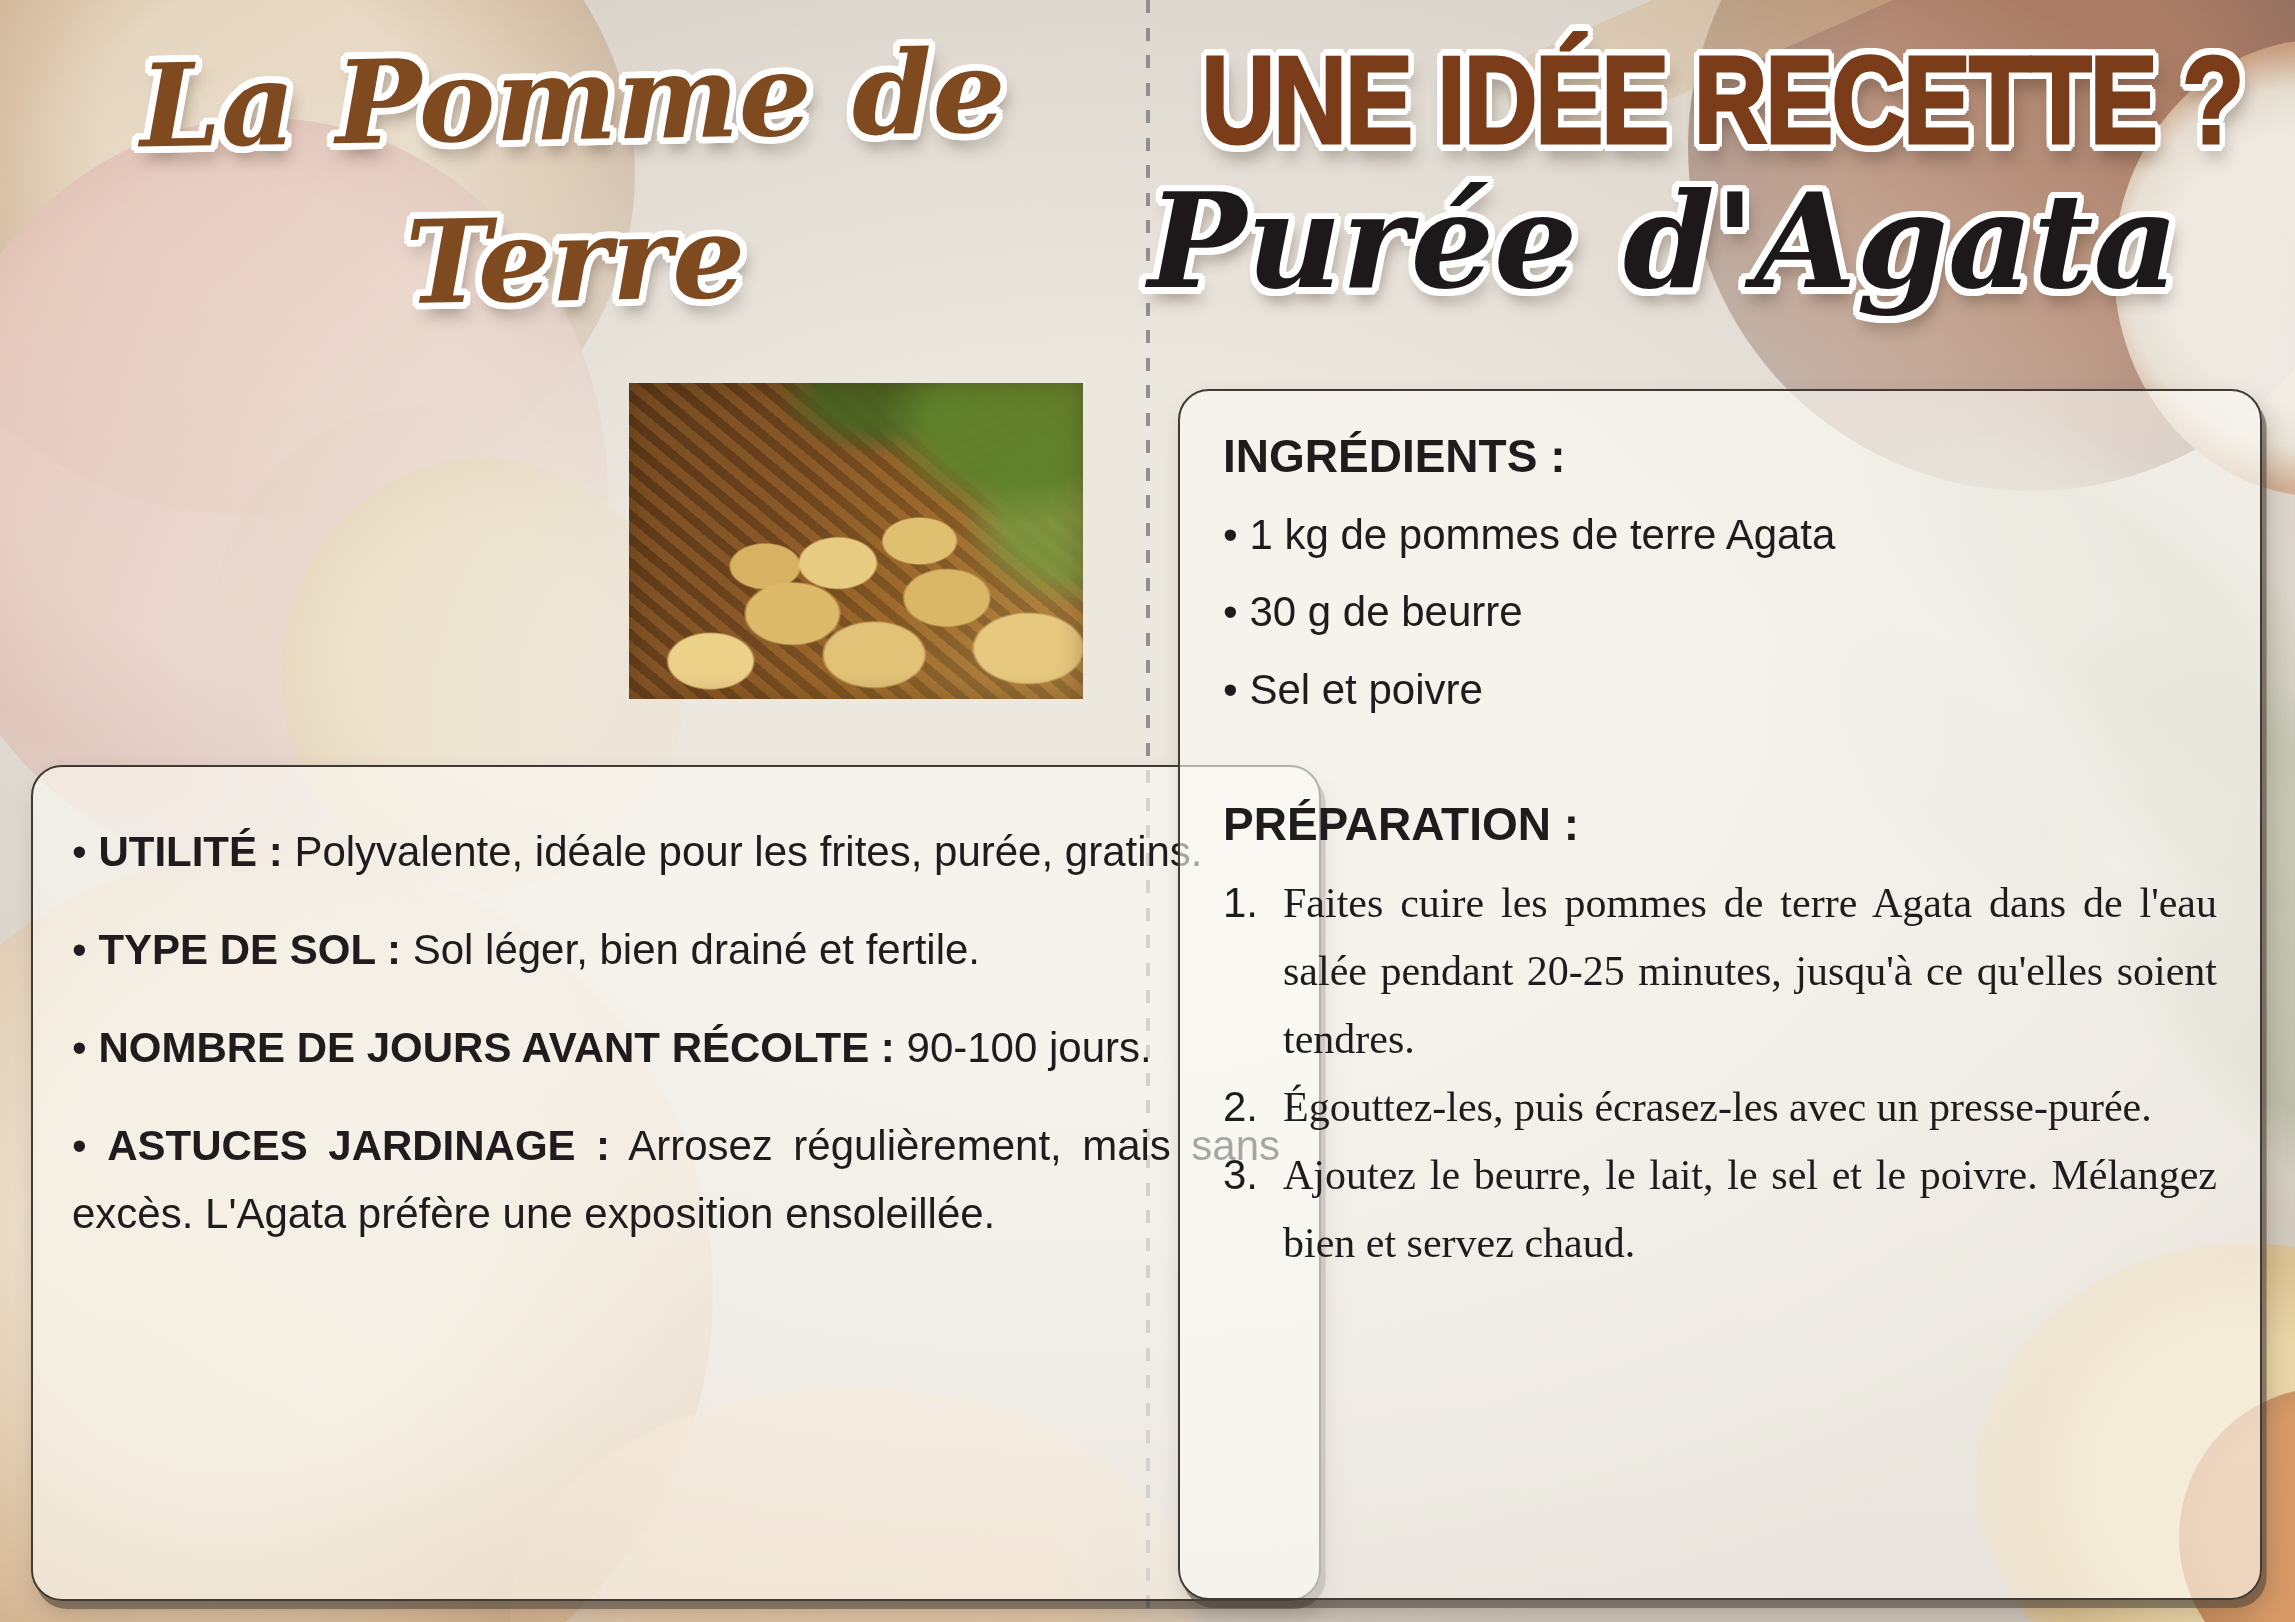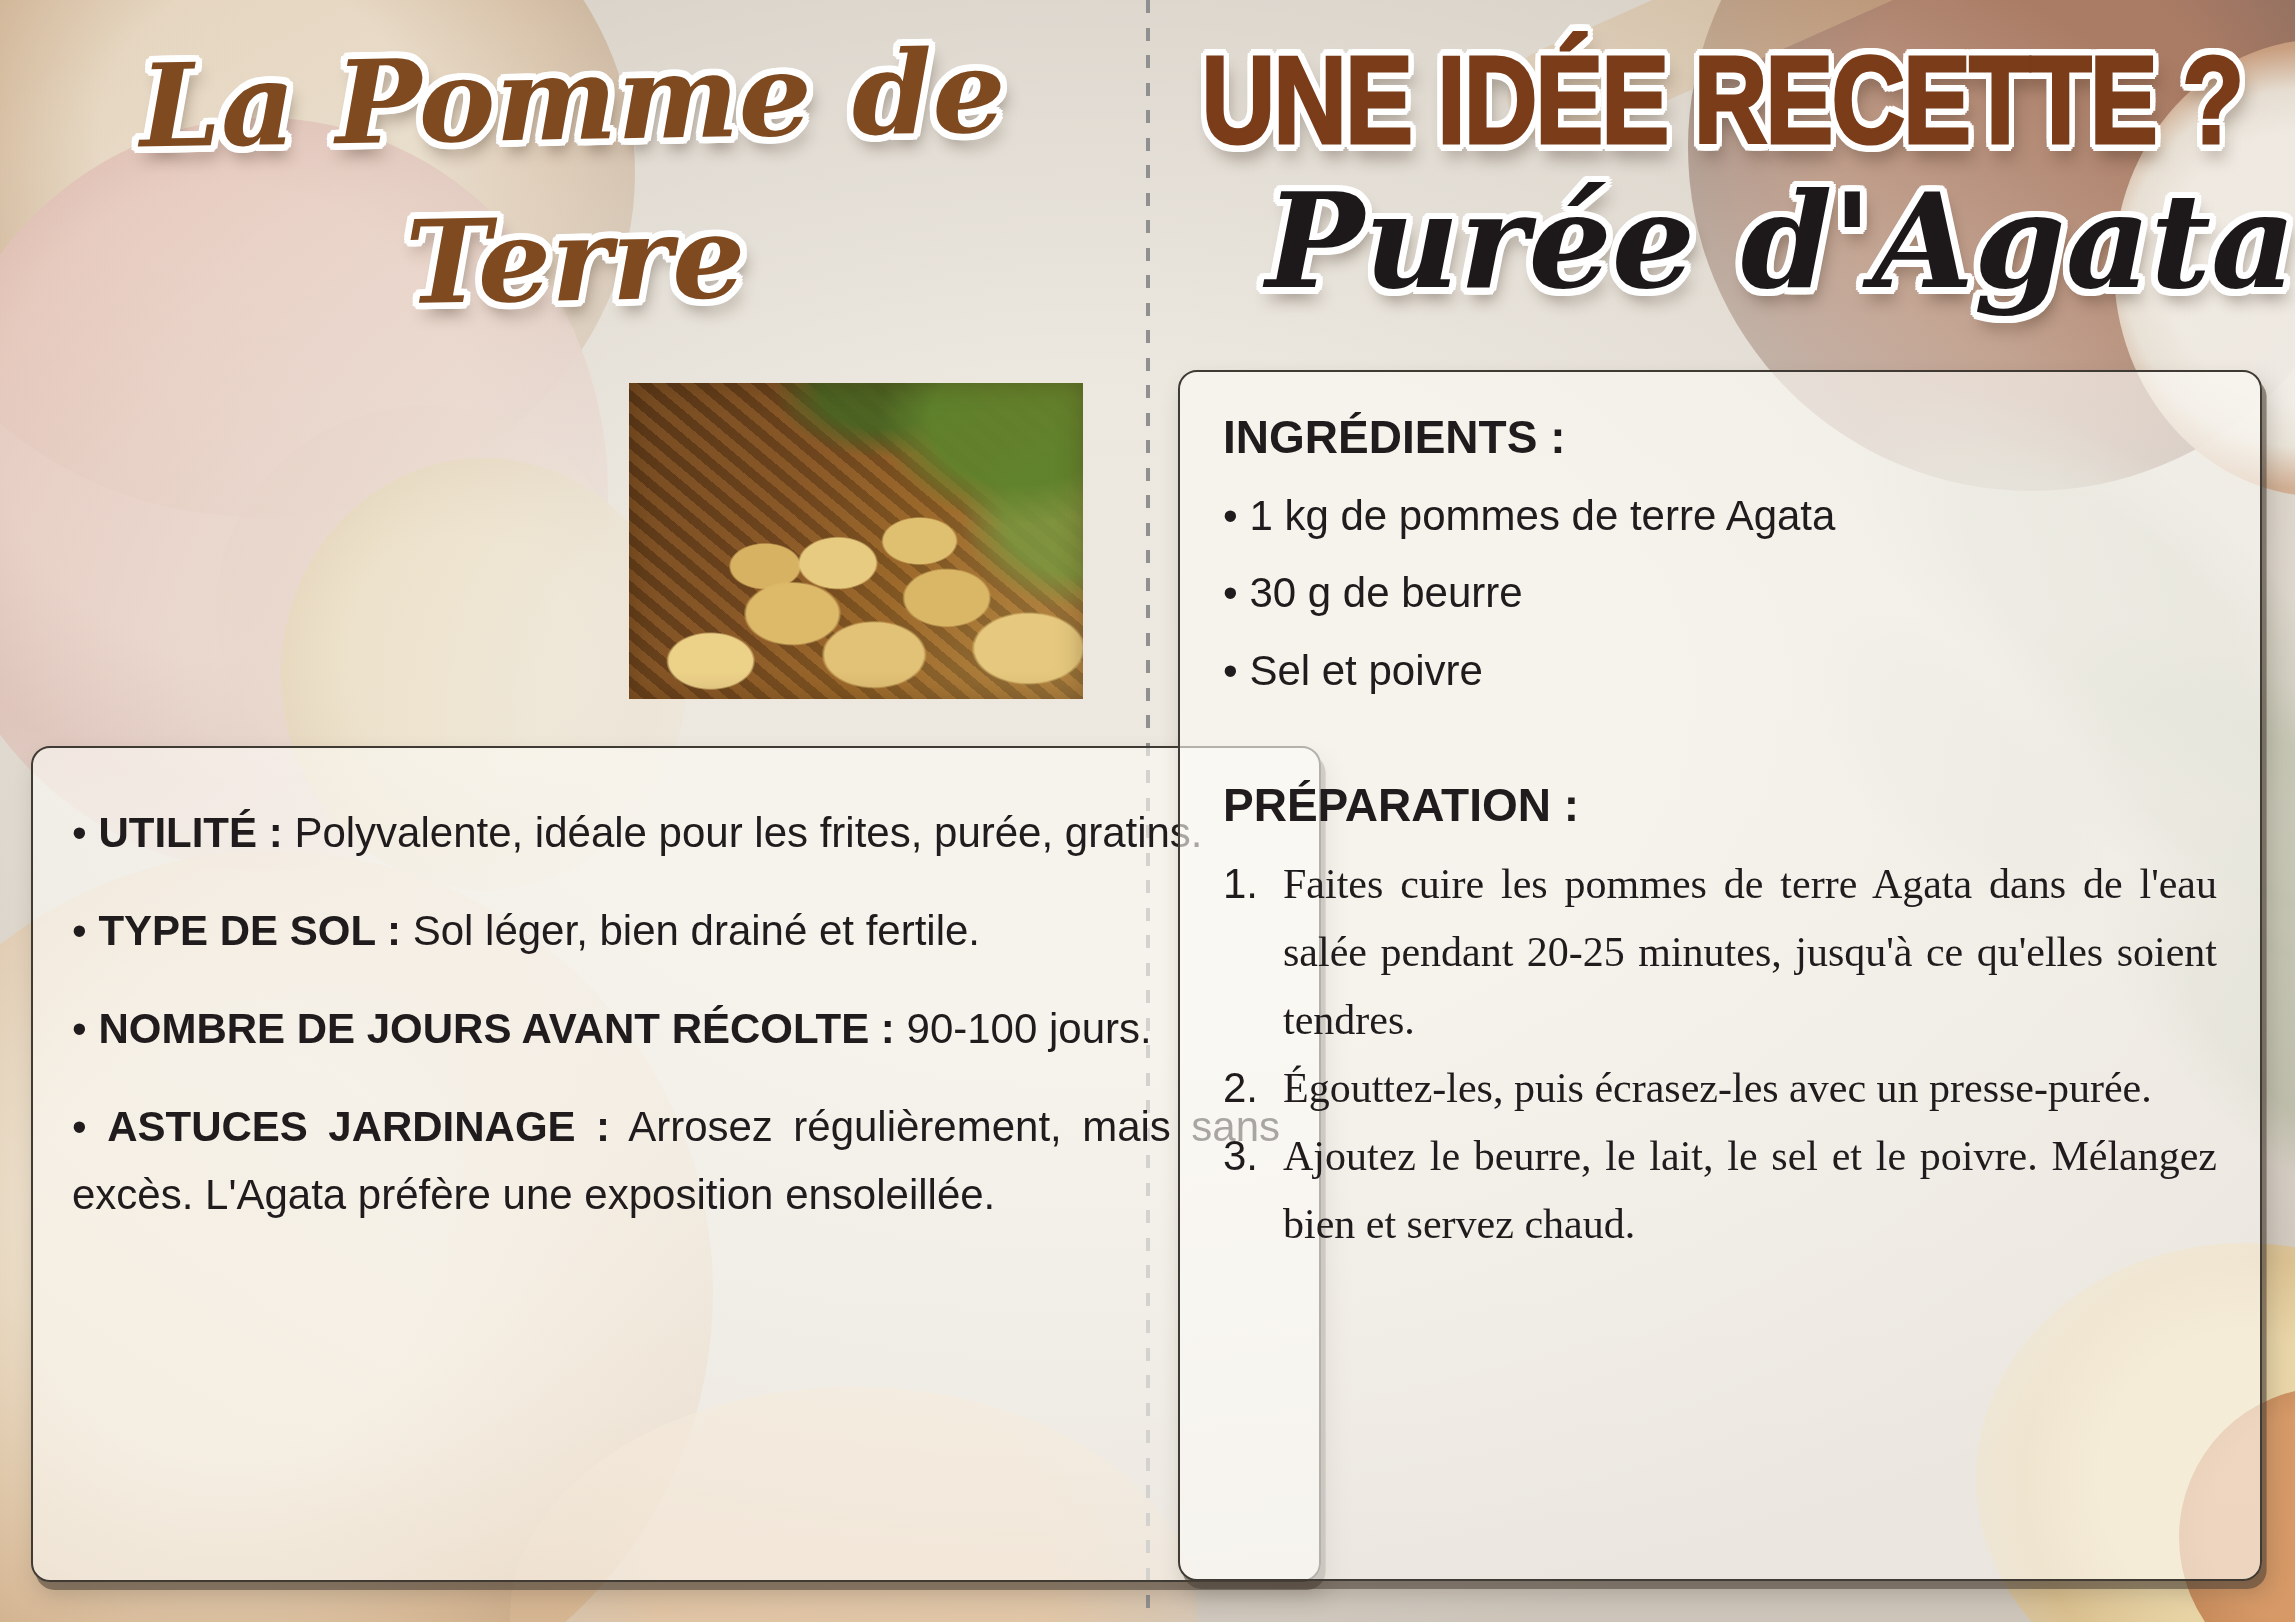--- a/index.html
+++ b/index.html
@@ -59,43 +59,43 @@
       -3.3px -6.5px 0 #fff,3.3px -6.5px 0 #fff,-3.3px 6.5px 0 #fff,3.3px 6.5px 0 #fff,
       4.6px 11.8px 15.7px rgba(45,28,12,.4);}
   .script{font-family:"DejaVu Serif",serif;font-style:italic;font-weight:bold;}
   .title-script{position:absolute;left:0;top:18.3px;width:100%;margin:0;text-align:center;
     font-size:115px;line-height:1.4;color:#7f4a20;transform:rotate(-1deg);}
   .variety{position:absolute;top:207px;right:76px;font-size:160px;line-height:1;
     font-weight:bold;letter-spacing:-3.9px;color:#211912;-webkit-text-stroke:3.3px #211912;}
   .headline{position:absolute;left:0;top:38px;width:100%;margin:0;text-align:center;
     font-size:102px;line-height:1;font-weight:bold;letter-spacing:-2px;color:#7a3c19;
     -webkit-text-stroke:2.6px #7a3c19;transform:scaleY(1.22);transform-origin:top center;}
-  .recipe-title{position:absolute;left:0;top:156px;width:100%;text-align:right;
+  .recipe-title{position:absolute;left:0;top:156px;width:100%;text-align:left;
     font-size:131px;line-height:1.3;color:#1d191a;}
   
   .photo{position:absolute;left:629px;top:383px;width:454px;height:316px;
     background:
       radial-gradient(ellipse 72px 47px at 18% 88%,#ecd189 0 58%,rgba(0,0,0,0) 62%),
       radial-gradient(ellipse 79px 52px at 36% 73%,#dcba6a 0 58%,rgba(0,0,0,0) 62%),
       radial-gradient(ellipse 85px 55px at 54% 86%,#e2c276 0 58%,rgba(0,0,0,0) 62%),
       radial-gradient(ellipse 72px 48px at 70% 68%,#d9b766 0 58%,rgba(0,0,0,0) 62%),
       radial-gradient(ellipse 92px 59px at 88% 84%,#e6c97e 0 58%,rgba(0,0,0,0) 62%),
       radial-gradient(ellipse 65px 43px at 46% 57%,#e7cb80 0 58%,rgba(0,0,0,0) 62%),
       radial-gradient(ellipse 62px 39px at 64% 50%,#dfbf70 0 58%,rgba(0,0,0,0) 62%),
       radial-gradient(ellipse 59px 38px at 30% 58%,#d7b262 0 58%,rgba(0,0,0,0) 62%),
       radial-gradient(ellipse 196px 144px at 86% 12%,rgba(96,130,44,.95) 0 45%,rgba(96,130,44,0) 72%),
       radial-gradient(ellipse 157px 98px at 56% 2%,rgba(70,100,34,.9) 0 40%,rgba(70,100,34,0) 70%),
       radial-gradient(ellipse 164px 131px at 99% 42%,rgba(120,150,62,.85) 0 45%,rgba(120,150,62,0) 72%),
       repeating-linear-gradient(40deg,rgba(150,95,40,.5) 0 9.2px,rgba(92,54,20,.5) 9.2px 18.3px),
       linear-gradient(115deg,#53351a 0%,#7c5126 35%,#a3742f 60%,#c29a4d 82%,#d2ae5f 100%);
     box-shadow:inset 0 0 26px rgba(60,35,10,.35);}
   
   .box{position:absolute;box-sizing:border-box;background:rgba(252,250,246,.62);
-    border:2px solid #3f3b34;border-radius:19px;
-    box-shadow:4.6px 7.9px 0 rgba(75,64,53,.55),6.5px 13px 22px rgba(75,64,53,.25);}
+    border:2px solid #3f3b34;border-radius:31px;
+    box-shadow:4.6px 7.9px 0 rgba(75,64,53,.55),6.5px 13px 22px rgba(75,64,53,.25);margin-top:19px;}
   .left-box{left:31px;top:746px;width:1290px;height:836px;padding:51px 39px 0 39px;overflow:hidden;}
   .right-box{left:30px;top:370px;width:1084px;height:1211px;padding:38px 43px 0 43px;overflow:hidden;}
   .left-box p{margin:0 0 30px 0;font-size:42px;line-height:68px;color:#201c1d;
     text-align:justify;}
   .left-box strong,.right-box h3{font-weight:bold;color:#201c1d;}
   .right-box h3{font-size:46px;line-height:1.2;margin:0 0 17px 0;}
   .right-box h3.prep-h{margin-top:73px;}
   .ing{margin:0 0 9.2px 0;font-size:42px;line-height:68px;color:#201c1d;}
   .step{display:flex;font-size:42px;line-height:68px;color:#201c1d;}
   .step .num{flex:none;width:60px;}

